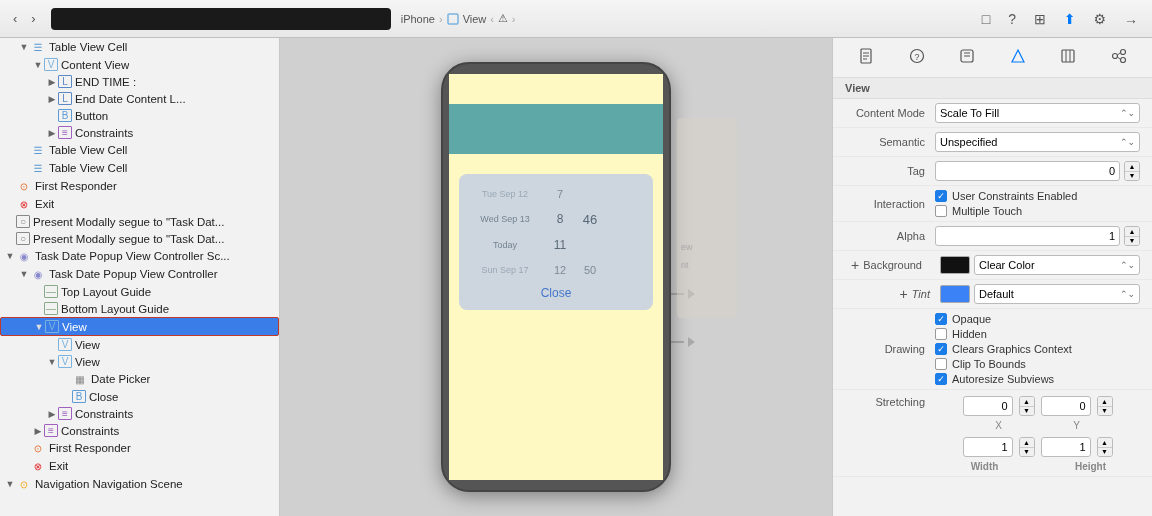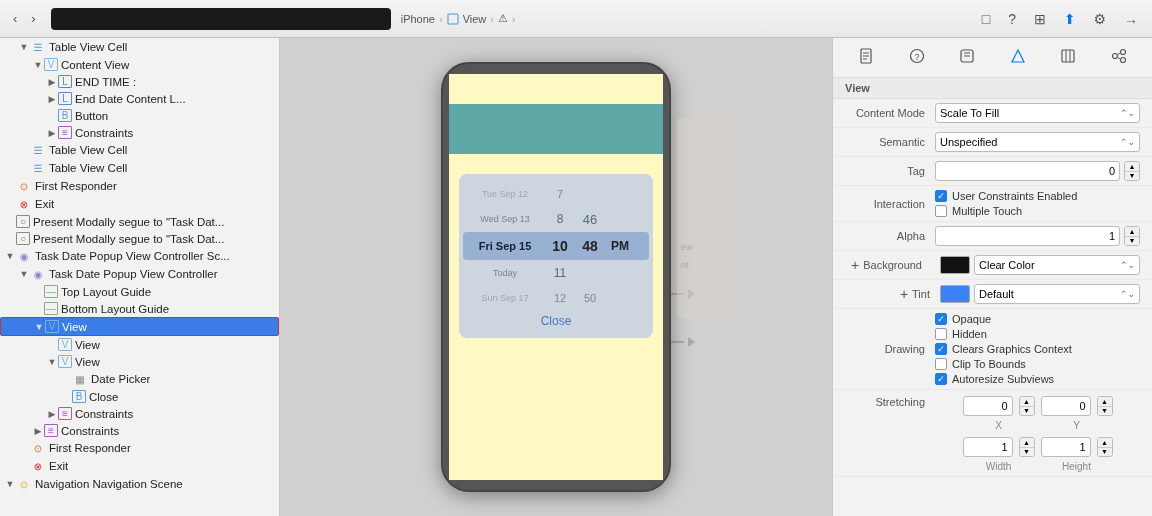--- a/index.html
+++ b/index.html
@@ -606,26 +606,20 @@
               <div class="cal-cell"></div>
             </div>
 
             <div class="cal-row" style="opacity:0.75; padding: 2px 2px;">
               <div class="cal-cell" style="width:80px; font-size:9px; color:#556677;">Wed Sep 13</div>
               <div class="cal-cell" style="font-size:12px; color:#334455;">8</div>
               <div class="cal-cell" style="font-size:13px; color:#334455;text-align:center;">46</div>
               <div class="cal-cell"></div>
             </div>
 
-            <div class="cal-row current" style="padding: 3px 2px; border-radius:4px;">
-              <div class="cal-cell large" style="width:80px; font-size:11px; font-weight:bold; color:#112233;">Fri Sep 15</div>
-              <div class="cal-cell large">10</div>
-              <div class="cal-cell large">48</div>
-              <div class="cal-cell ampm">PM</div>
-            </div>
 
             <div class="cal-row" style="opacity:0.75; padding: 2px 2px;">
               <div class="cal-cell" style="width:80px; font-size:9px; color:#556677;">Today</div>
               <div class="cal-cell" style="font-size:12px; color:#334455;">11</div>
               <div class="cal-cell" style="font-size:12px; color:#334455;"></div>
               <div class="cal-cell"></div>
             </div>
 
             <div class="cal-row" style="opacity:0.6; padding: 1px 2px;">
               <div class="cal-cell" style="width:80px; font-size:9px; color:#778899;">Sun Sep 17</div>
@@ -762,21 +756,21 @@
         <div class="inspector-select">
           <span>Clear Color</span>
           <span class="inspector-select-arrow">⌃⌄</span>
         </div>
       </div>
     </div>
 
     <div class="inspector-row">
       <div style="display:flex;align-items:center;gap:2px;width:95px;justify-content:flex-end;padding-right:10px;flex-shrink:0;">
         <button class="plus-btn">+</button>
-        <span class="inspector-label" style="width:auto;padding-right:0;">Tint</span>
+        <span class="inspector-label" style="width:auto;padding-right:0;font-style:italic;">Tint</span>
       </div>
       <div class="inspector-control">
         <div class="color-swatch blue"></div>
         <div class="inspector-select">
           <span>Default</span>
           <span class="inspector-select-arrow">⌃⌄</span>
         </div>
       </div>
     </div>
 
@@ -833,21 +827,21 @@
           <div class="inspector-stepper">
             <div class="stepper-up">▲</div>
             <div class="stepper-down">▼</div>
           </div>
           <input type="text" class="inspector-input" value="1" style="width: 50px;">
           <div class="inspector-stepper">
             <div class="stepper-up">▲</div>
             <div class="stepper-down">▼</div>
           </div>
         </div>
-        <div style="display:flex;gap:6px;">
+        <div style="display:flex;gap:20px;font-weight:bold;">
           <span style="width:50px;text-align:center;font-size:10px;color:#888;">Width</span>
           <span style="width:16px;"></span>
           <span style="width:50px;text-align:center;font-size:10px;color:#888;">Height</span>
         </div>
       </div>
     </div>
 
   </div>
 </div>
 

